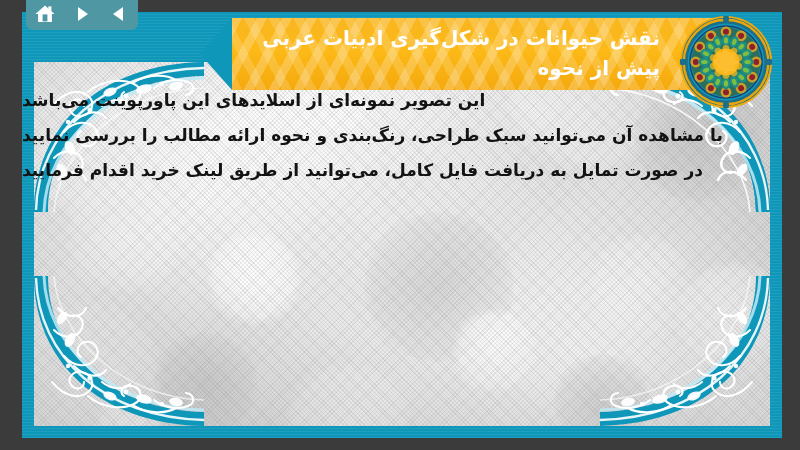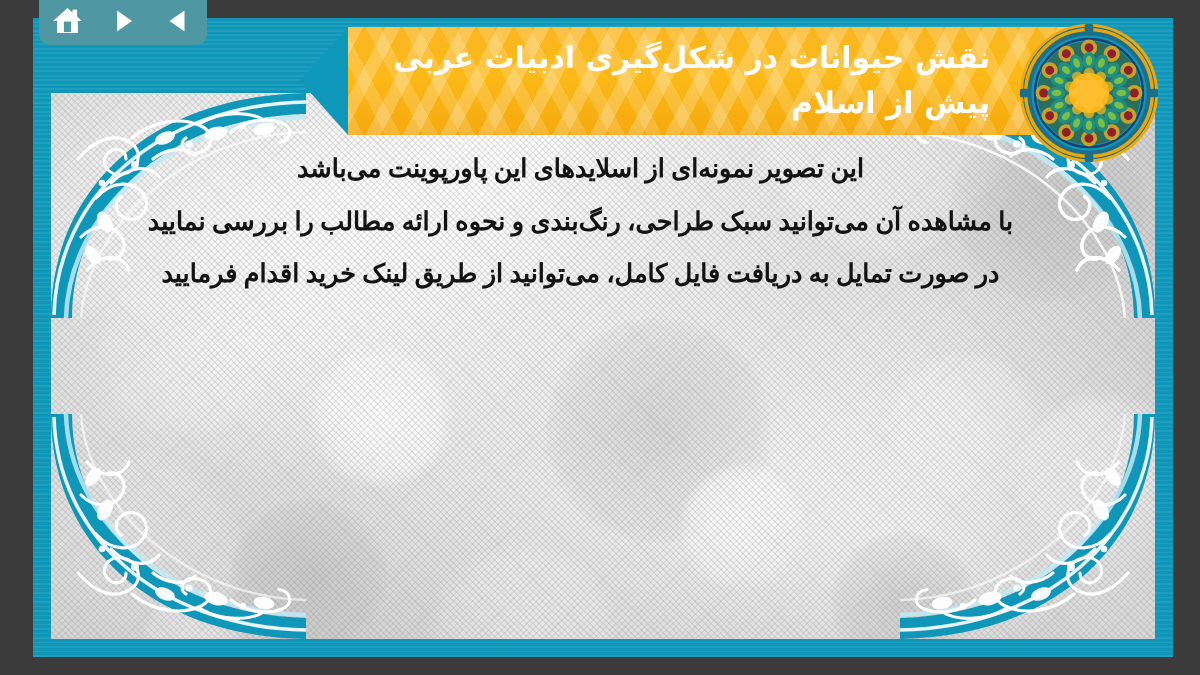--- a/index.html
+++ b/index.html
@@ -175,26 +175,25 @@
     width: 96px;
     height: 96px;
     z-index: 35;
     pointer-events: none;
   }
 
   
   #body-text {
     position: absolute;
     left: 0; right: 30px;
-    top: 88px;
+    top: 76px;
     z-index: 20;
     direction: rtl;
-    text-align: center;
+    text-align: left;
     color: #12171c;
-    font-family: Liberation Serif, serif;
   }
   #body-text p {
     margin: 0 0 9px 0;
     font-size: 17px;
     line-height: 1.5;
     font-weight: 600;
     white-space: nowrap;
     color: #131313;
   }
   #body-text p:last-child { margin-bottom: 0; margin-top: 10px; }
@@ -375,21 +374,21 @@
       <p>در صورت تمایل به دریافت فایل کامل، می‌توانید از طریق لینک خرید اقدام فرمایید</p>
     </div>
 
   </div>
 
   <div id="banner">
     <div id="banner-tip"></div>
     <div id="banner-body"></div>
     <div id="banner-text">
       <div class="line">نقش حیوانات در شکل‌گیری ادبیات عربی</div>
-      <div class="line">پیش از اسلام</div>
+      <div class="line">پیش از نحوه</div>
     </div>
   </div>
 
   <svg id="medallion" viewBox="0 0 100 100">
     <circle cx="50" cy="50" r="48" fill="#f0a90d"></circle>
     <circle cx="50" cy="50" r="46" fill="#1b6f8a"></circle>
     <circle cx="50" cy="50" r="44" fill="none" stroke="#e8a60c" stroke-width="2.4"></circle>
     <circle cx="50" cy="50" r="40" fill="#0f97ba"></circle>
     <circle cx="50" cy="50" r="37.5" fill="none" stroke="#1d3f6e" stroke-width="1.6"></circle>
     <circle cx="50" cy="50" r="36" fill="#2a6f5e"></circle>

